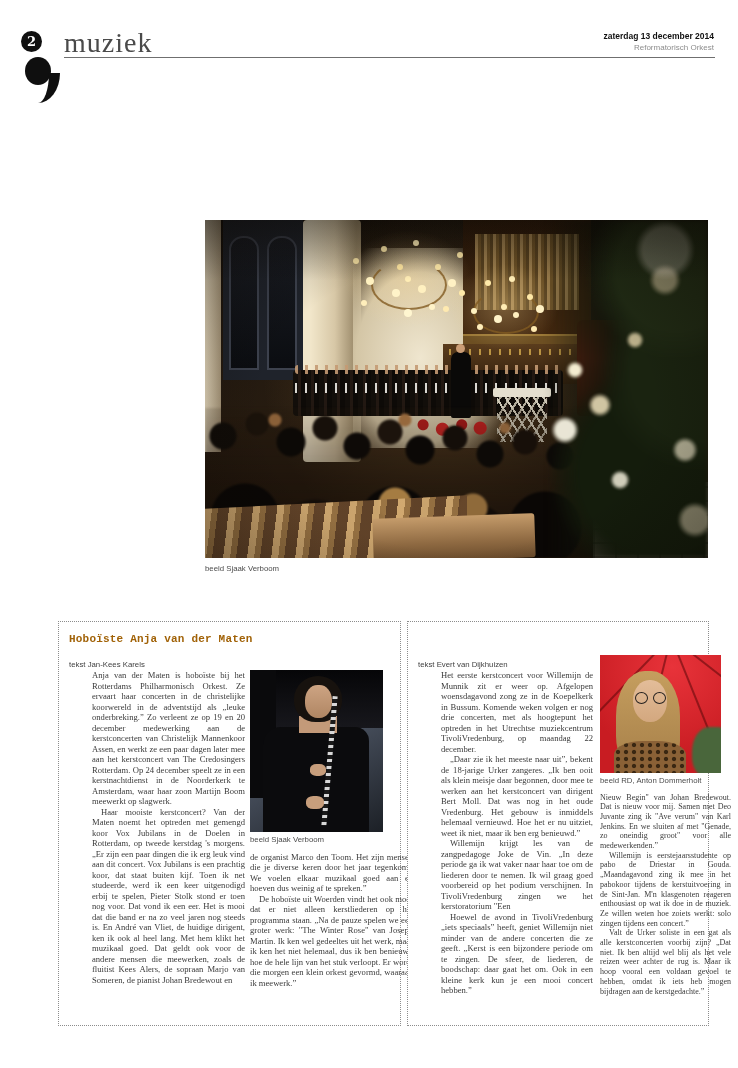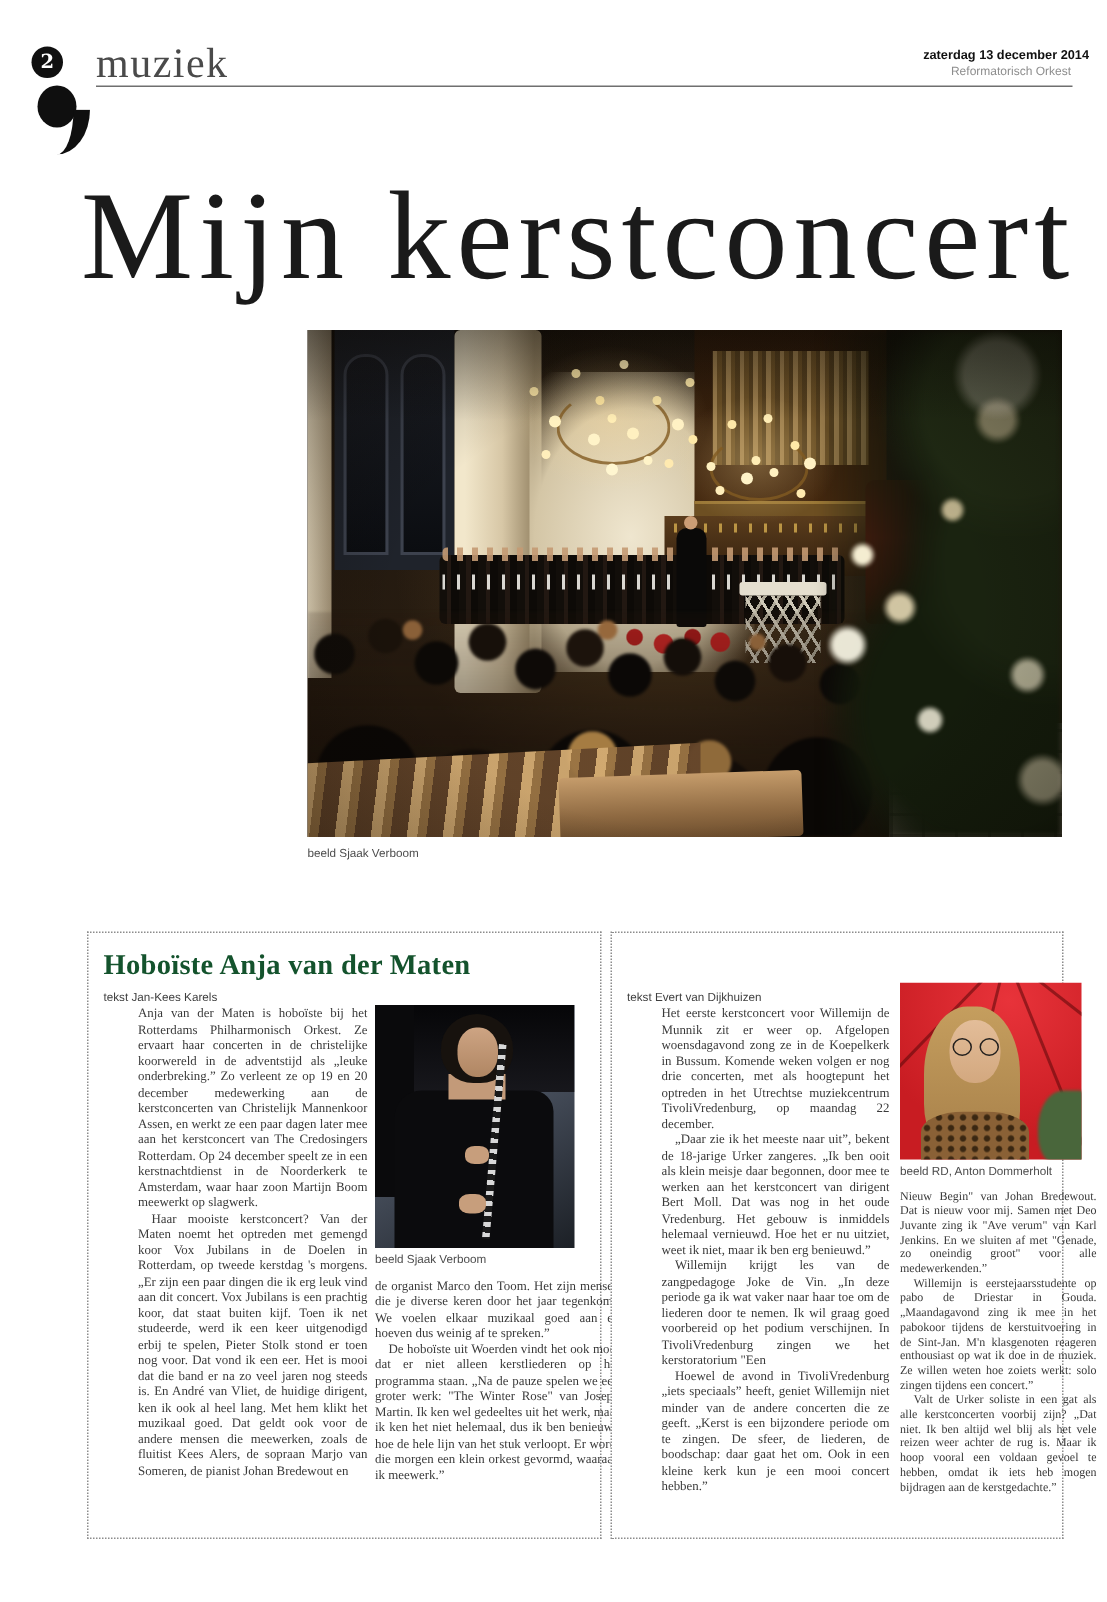--- a/index.html
+++ b/index.html
@@ -9,37 +9,37 @@
 
   
   .badge{left:21px;top:31px;width:21px;height:21px;border-radius:50%;background:#101010;color:#fff;
          font:bold 13px/21px "DejaVu Serif",serif;text-align:center;}
   .comma-icon{left:25px;top:57px;width:27px;height:50px;}
   .comma-head{position:absolute;left:0;top:0;width:26px;height:28px;background:#0f0f0f;border-radius:50%;}
   .comma-tail{position:absolute;left:5px;top:16px;width:19px;height:30px;border-right:11px solid #0f0f0f;
               border-bottom-right-radius:22px 30px;}
   .section-label{left:64px;top:27px;font-family:"Liberation Serif",serif;font-size:28px;color:#4a4a4a;letter-spacing:1px;}
   .mast-rule{left:64px;top:57px;width:651px;height:1px;background:#6f6f6f;}
-  .mast-date{right:12px;top:31px;text-align:right;font-size:8.5px;font-weight:bold;color:#111;line-height:11px;}
+  .mast-date{right:24px;top:31px;text-align:right;font-size:8.5px;font-weight:bold;color:#111;line-height:11px;}
   .mast-pub{right:24px;top:43px;text-align:right;font-size:8px;color:#8d8d8d;}
 
   
   .headline{left:54px;top:110px;width:680px;font-family:"Liberation Serif",serif;font-weight:400;
             font-size:84px;line-height:96px;letter-spacing:4px;color:#1a1a1a;white-space:nowrap;}
   .intro{left:62px;top:226px;width:140px;font-size:12.3px;line-height:14.6px;color:#6f6f6f;}
 
   
   .credit{font-family:"Liberation Sans",sans-serif;font-size:7.8px;color:#4c4c4c;}
   .credit-main{left:205px;top:564px;}
 
   
   .card{border:1px dotted #8c8c8c;background:#fff;}
   .card1{left:58px;top:621px;width:341px;height:403px;}
   .card2{left:407px;top:621px;width:300px;height:403px;}
-  .card-title{left:10px;top:11px;font-family:Liberation Serif, serif;font-weight:bold;font-size:19px;color:#14532d;letter-spacing:.2px;}
+  .card-title{left:10px;top:11px;font-family:Liberation Mono, monospace;font-weight:bold;font-size:11px;color:#a16207;letter-spacing:.2px;}
   .card-byline{left:10px;top:38px;font-size:7.8px;color:#3f3f3f;}
   .col{overflow:hidden;font-family:"Liberation Serif",serif;font-size:8.6px;line-height:10.5px;
        color:#3a3a3a;text-align:justify;margin-left:23px;}
   .col p{margin:0;}
   .col p + p{text-indent:9px;}
   .c1-col1{left:10px;top:48px;width:153px;height:347px;}
   .c1-col2{left:168px;top:48px;width:163px;height:347px;}
   .c2-col1{left:10px;top:48px;width:152px;height:347px;}
   .c2-col2{left:169px;top:33px;width:131px;height:361px;}
   .c2-col2 p{font-size:8px;line-height:9.7px;}
@@ -199,21 +199,20 @@
   <div class="abs badge">2</div>
   <div class="abs comma-icon">
     <span class="comma-head"></span>
     <span class="comma-tail"></span>
   </div>
   <div class="abs section-label">muziek</div>
   <div class="abs mast-rule"></div>
   <div class="abs mast-date">zaterdag 13 december 2014</div>
   <div class="abs mast-pub">Reformatorisch Orkest</div>
 
-  <div class="abs headline">Mijn kerstconcert</div>
 
   <div class="abs mp">
     <div class="mp-pillar-far"></div>
     <div class="mp-windows">
         <i class="w1"></i>
         <i class="w2"></i>
       </div>
     <div class="mp-pillar"></div>
     <div class="mp-archwall"></div>
     <div class="mp-organ">

